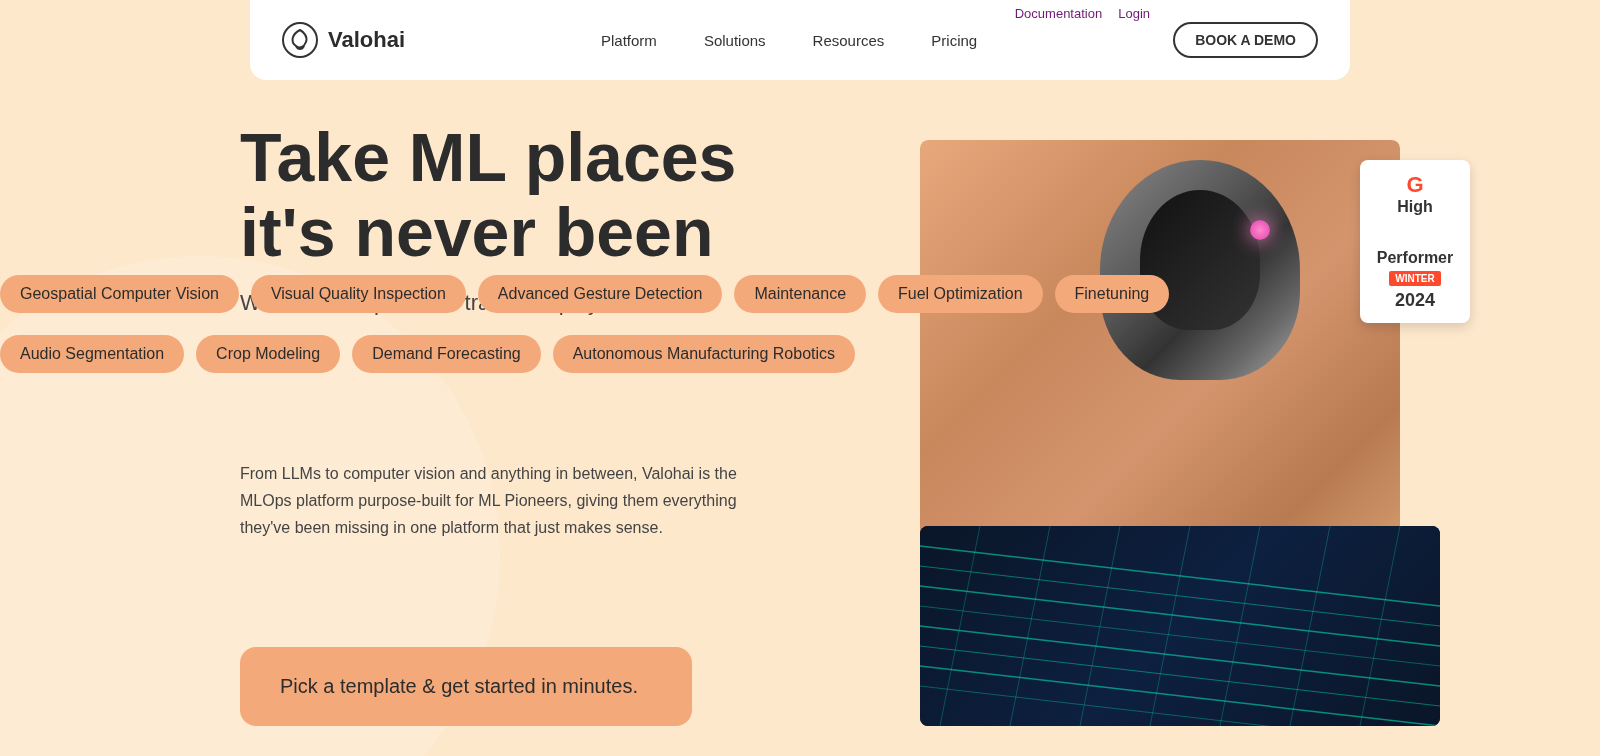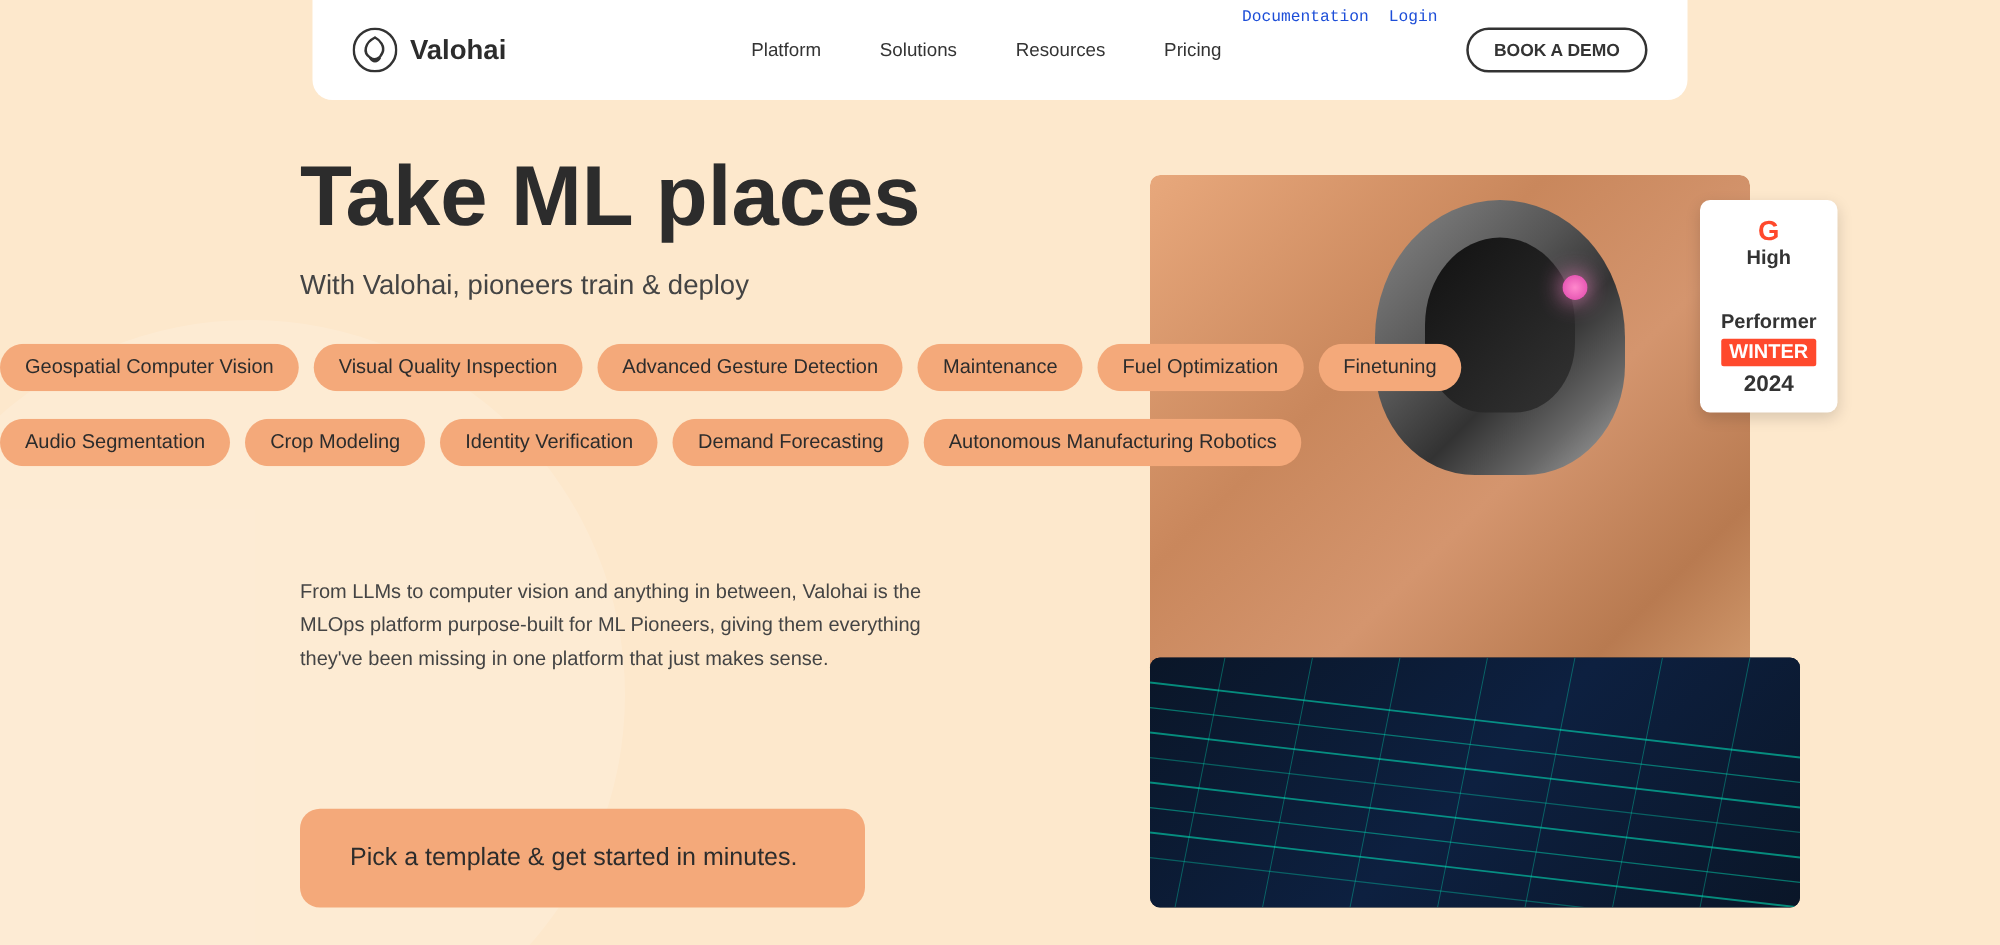--- a/index.html
+++ b/index.html
@@ -25,24 +25,23 @@
       top: 0;
       right: 200px;
       display: flex;
       gap: 16px;
       font-size: 13px;
       color: #555;
       padding-top: 6px;
     }
 
     .nav-top-links a {
-      color: #1d4ed8;
+      color: #701a75;
       text-decoration: none;
       font-size: 13px;
-      font-family: Liberation Mono, monospace;
     }
 
     .logo {
       display: flex;
       align-items: center;
       gap: 10px;
       font-size: 22px;
       font-weight: 600;
       color: #2c2c2c;
     }
@@ -247,21 +246,21 @@
     .g2-badge-performer {
       font-size: 16px;
       font-weight: 800;
       color: #333;
       margin-top: 33px;
     }
 
     .g2-badge-winter {
       background: #ff492c;
       color: white;
-      font-size: 16px;
+      font-size: 10px;
       font-weight: 700;
       padding: 2px 6px;
       border-radius: 2px;
       margin: 4px 0;
       display: inline-block;
     }
 
     .g2-badge-year {
       font-size: 18px;
       font-weight: 800;
@@ -360,40 +359,40 @@
   </div>
 </div>
 
 <div class="hero">
 
   <div class="bg-circle"></div>
 
   <div class="hero-text">
     <h1 class="hero-title">
       <span>Take ML places</span><br>
+      <span>it's never been</span>
     </h1>
     <p class="hero-subtitle">With Valohai, pioneers train &amp; deploy</p>
   </div>
 
   <div style="position:absolute; left:0; right:0; top:195px; z-index:6; padding:0; overflow:hidden;">
     <div class="tags-row">
       <span class="tag">Geospatial Computer Vision</span>
       <span class="tag">Visual Quality Inspection</span>
       <span class="tag">Advanced Gesture Detection</span>
       <span class="tag">Maintenance</span>
       <span class="tag">Fuel Optimization</span>
       <span class="tag">Finetuning</span>
     </div>
   </div>
 
   <div style="position:absolute; left:0; right:0; top:255px; z-index:6; padding:0; overflow:hidden;">
     <div class="tags-row">
       <span class="tag">Audio Segmentation</span>
       <span class="tag">Crop Modeling</span>
-      <span class="tag">Identity Verification</span>
       <span class="tag">Demand Forecasting</span>
       <span class="tag">Autonomous Manufacturing Robotics</span>
     </div>
   </div>
 
   <p class="hero-desc">From LLMs to computer vision and anything in between, Valohai is the MLOps platform purpose-built for ML Pioneers, giving them everything they've been missing in one platform that just makes sense.</p>
 
   <div class="template-cta">
     <p class="template-cta-text">Pick a template &amp; get started in minutes.</p>
   </div>

